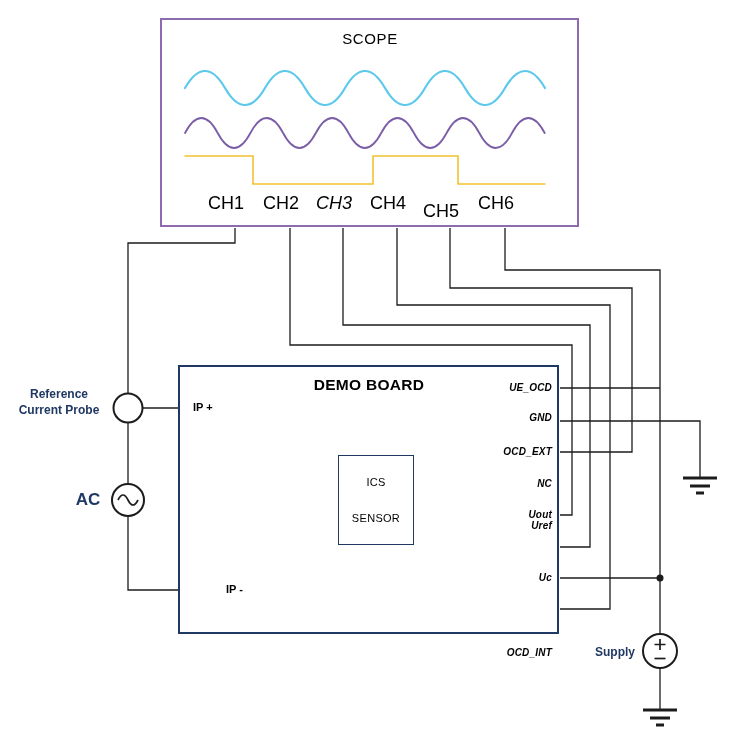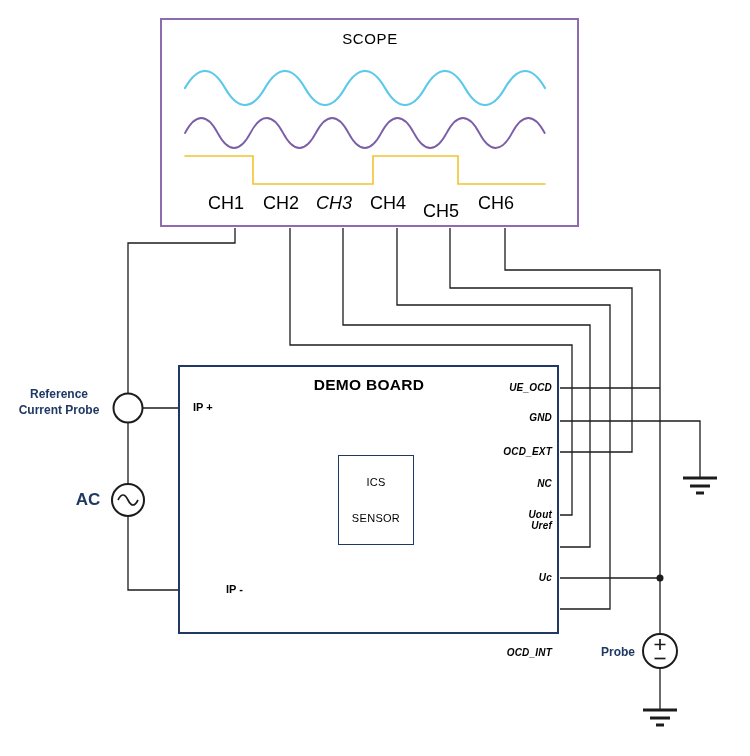--- a/index.html
+++ b/index.html
@@ -107,15 +107,15 @@
   <div class="abs pin" style="left:460px;top:509px;width:92px;">Uout</div>
   <div class="abs pin" style="left:460px;top:520px;width:92px;">Uref</div>
   <div class="abs pin" style="left:460px;top:572px;width:92px;">Uc</div>
   <div class="abs pin" style="left:460px;top:603px;width:92px;margin-top:44px;">OCD_INT</div>
 
   <div class="abs ext-label" style="left:5px;top:386px;width:108px;text-align:center;">
     <div>Reference</div>
     <div>Current Probe</div>
   </div>
   <div class="abs ext-label" style="left:70px;top:492px;width:36px;text-align:center;font-size:17px;">AC</div>
-  <div class="abs ext-label" style="left:585px;top:644px;width:50px;text-align:right;">Probe</div>
+  <div class="abs ext-label" style="left:585px;top:644px;width:50px;text-align:right;">Supply</div>
 
 </div>
 
 </body></html>

